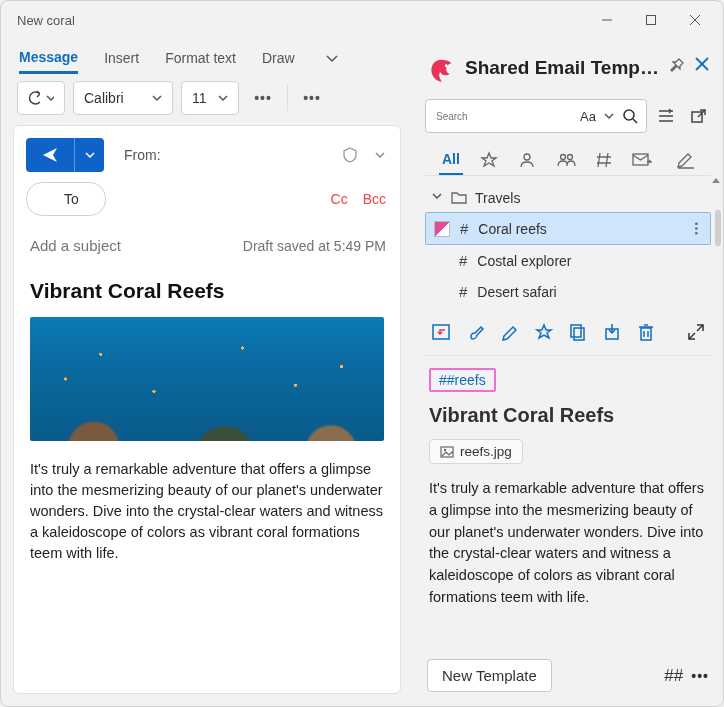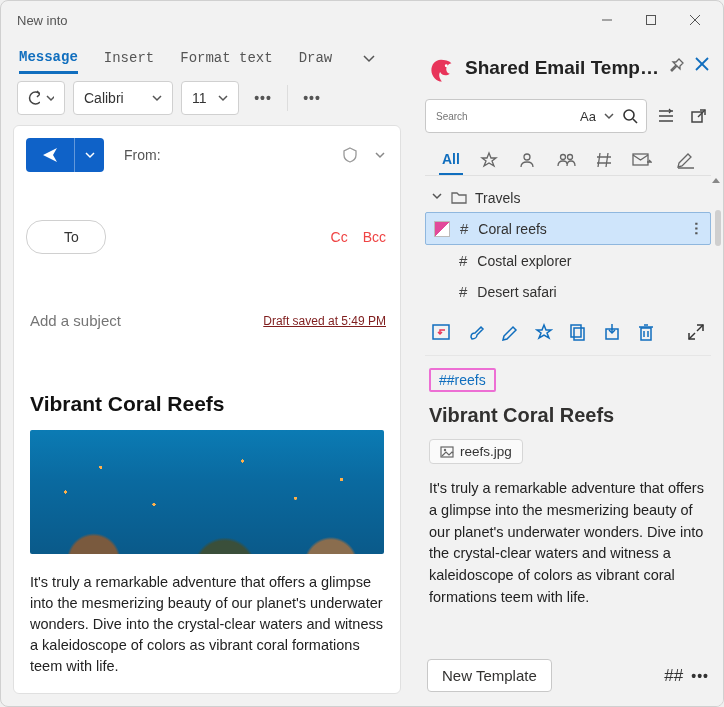--- a/index.html
+++ b/index.html
@@ -41,21 +41,21 @@
   .compose {
     flex: 1; display: flex; flex-direction: column;
     min-width: 0;
     padding: 0 12px 12px 12px;
   }
   .ribbon-tabs {
     display: flex; align-items: center; gap: 26px;
     padding: 4px 6px 0 6px;
     height: 34px;
   }
-  .ribbon-tab { color: #555; font-size: 14px; padding: 6px 0; font-family: Liberation Mono, monospace; }
+  .ribbon-tab { color: #555; font-size: 14px; padding: 6px 0; }
   .ribbon-tab.active { color: #106ebe; border-bottom: 3px solid #106ebe; font-weight: 600; }
   .ribbon-more { color: #555; padding: 2px 4px; font-size: 14px; }
 
   .toolbar-row {
     display: flex; align-items: center; gap: 8px;
     padding: 8px 4px 10px 4px;
   }
   .tb-btn {
     height: 34px;
     border: 1px solid #d0d0d0; background: #fff;
@@ -72,21 +72,20 @@
   .tb-more { border:none; background:transparent; width:32px; justify-content:center; }
   svg { display:block; }
 
   .card {
     flex:1;
     background: #fff;
     border: 1px solid #e0e0e0;
     border-radius: 6px;
     display:flex; flex-direction: column;
     overflow: hidden;
-    justify-content: space-between;
   }
   .cmd-row {
     display:flex; align-items:center;
     padding: 12px 14px 10px 12px;
     gap: 10px;
   }
   .send-btn {
     display:flex; align-items:stretch;
     height: 34px;
     border-radius: 4px; overflow:hidden;
@@ -116,21 +115,21 @@
   }
   .addr-input { flex:1; height:34px; border:none; outline:none; font-size:14px; }
   .cc { color:#ef4444; margin-left:5px; }
 
   .subj-row {
     display:flex; align-items:center; justify-content:space-between;
     padding: 10px 14px 14px 14px;
     border-bottom: none;
   }
   .subj-input { border:none; outline:none; font-size:15px; color:#666; flex:1; }
-  .draft-ts { color:#7f1d1d; font-size:12px;text-decoration:underline; }
+  .draft-ts { color:#737373; font-size:14px; }
 
   .mail-body { padding: 4px 16px 16px 16px; overflow:auto; }
   .mail-h { font-size: 21px; font-weight: 700; margin: 6px 0 14px 0; color:#111; }
   .reef {
     width: 100%; height: 124px;
     border-radius: 2px;
     background:
       radial-gradient(4px 4px at 20% 30%, #ffb04a 40%, transparent 42%),
       radial-gradient(4px 4px at 60% 25%, #ffb04a 40%, transparent 42%),
       radial-gradient(4px 4px at 75% 55%, #ffb04a 40%, transparent 42%),
@@ -277,21 +276,21 @@
   }
   .panel-foot .spacer { flex:1; }
   .dblhash { font-size:17px; color:#333; }
 </style>
 </head>
 <body>
 
 <div class="window">
 
   <div class="titlebar">
-    <div class="title">New into</div>
+    <div class="title">New coral</div>
     <div class="winbtn">
       <svg width="12" height="12">
           <line x1="1" y1="6" x2="11" y2="6" stroke-width="1"></line>
         </svg>
     </div>
     <div class="winbtn">
       <svg width="12" height="12">
           <rect x="1.5" y="1.5" width="9" height="9" fill="none" stroke-width="1"></rect>
         </svg>
     </div>

